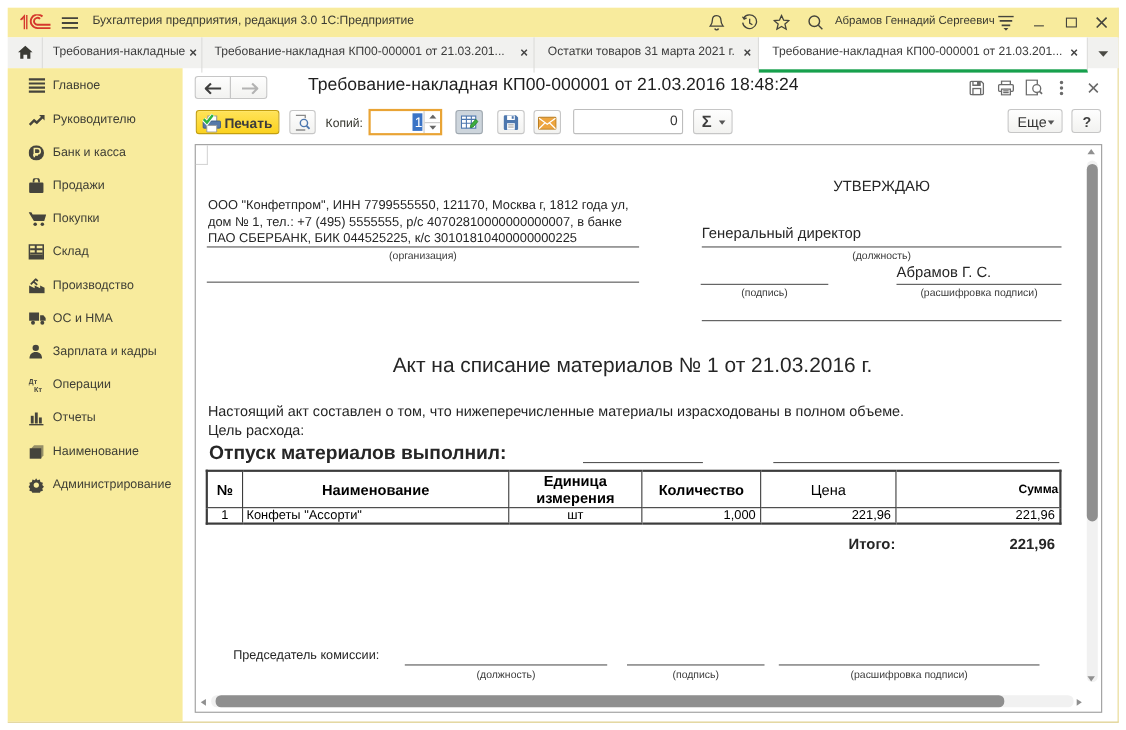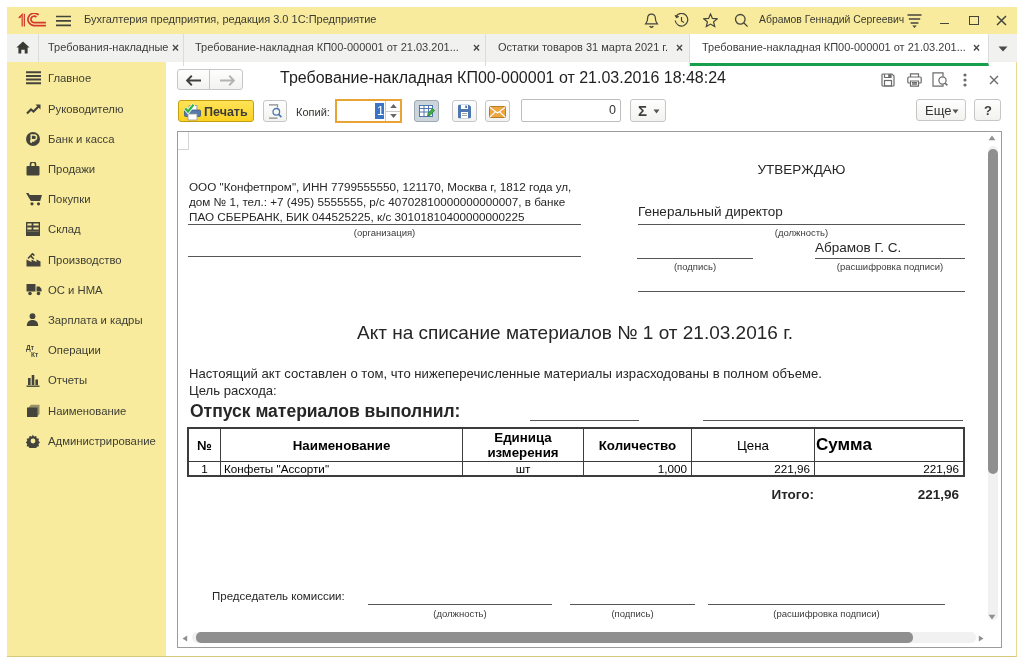--- a/index.html
+++ b/index.html
@@ -331,21 +331,21 @@
 <div class="uline" style="left:352px;top:288px;width:109px"></div>
 <div class="uline" style="left:525px;top:288px;width:260px"></div>
 <table style="position:absolute;left:9px;top:295px;border-collapse:collapse;table-layout:fixed;font-family:'Liberation Sans',sans-serif">
 <tbody>
         <tr style="height:30px">
 <td style="border:1px solid #3C3C3C;border-top:2px solid #3C3C3C;border-left:2px solid #3C3C3C;width:29px;text-align:center;font-size:13.3px;font-weight:700">№</td>
 <td style="border:1px solid #3C3C3C;border-top:2px solid #3C3C3C;width:239px;text-align:center;font-size:13.3px;font-weight:700">Наименование</td>
 <td style="border:1px solid #3C3C3C;border-top:2px solid #3C3C3C;width:118px;text-align:center;font-size:13.3px;font-weight:700;line-height:15px">Единица<br>измерения</td>
 <td style="border:1px solid #3C3C3C;border-top:2px solid #3C3C3C;width:105px;text-align:center;font-size:13.3px;font-weight:700">Количество</td>
 <td style="border:1px solid #3C3C3C;border-top:2px solid #3C3C3C;width:120px;text-align:center;font-size:13.3px;font-weight:400">Цена</td>
-<td style="border:1px solid #3C3C3C;border-top:2px solid #3C3C3C;border-right:2px solid #3C3C3C;width:146px;text-align:left;font-size:17px;font-weight:700">Сумма</td>
+<td style="border:1px solid #3C3C3C;border-top:2px solid #3C3C3C;border-right:2px solid #3C3C3C;width:146px;text-align:right;font-size:11px;font-weight:700">Сумма</td>
 </tr>
 <tr style="height:13px">
 <td style="border:1px solid #3C3C3C;border-bottom:2px solid #3C3C3C;border-left:2px solid #3C3C3C;text-align:center;font-size:11.7px;padding:0">1</td>
 <td style="border:1px solid #3C3C3C;border-bottom:2px solid #3C3C3C;font-size:11.7px;padding:0 3px">Конфеты "Ассорти"</td>
 <td style="border:1px solid #3C3C3C;border-bottom:2px solid #3C3C3C;text-align:center;font-size:11.7px;padding:0">шт</td>
 <td style="border:1px solid #3C3C3C;border-bottom:2px solid #3C3C3C;text-align:right;font-size:11.7px;padding:0 4px">1,000</td>
 <td style="border:1px solid #3C3C3C;border-bottom:2px solid #3C3C3C;text-align:right;font-size:11.7px;padding:0 4px">221,96</td>
 <td style="border:1px solid #3C3C3C;border-bottom:2px solid #3C3C3C;border-right:2px solid #3C3C3C;text-align:right;font-size:11.7px;padding:0 4px">221,96</td>
 </tr>
       </tbody>

